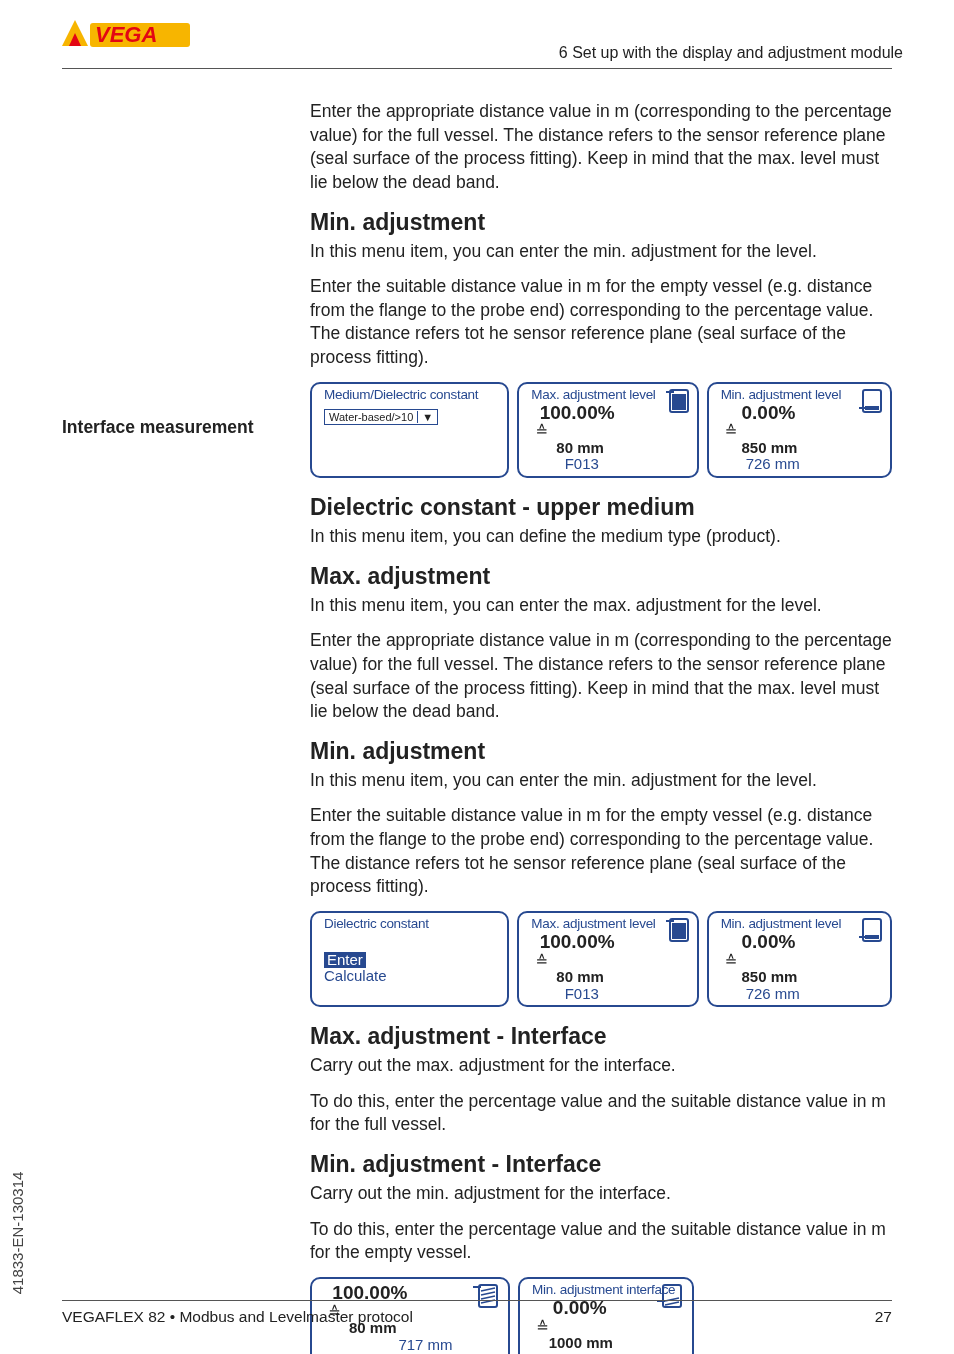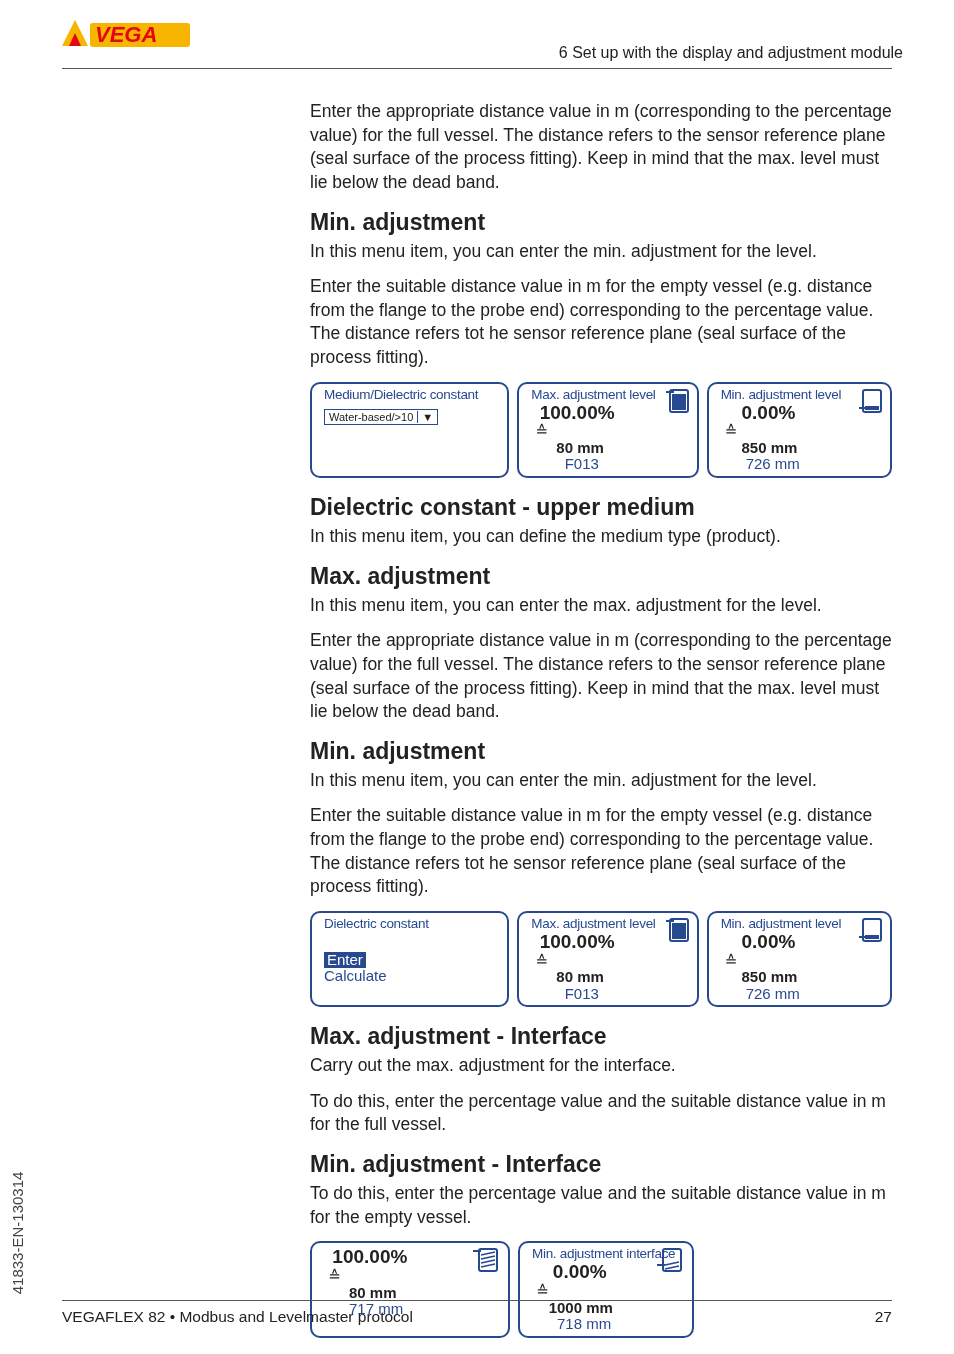--- a/index.html
+++ b/index.html
@@ -238,57 +238,59 @@
         <div class="line">     <b>850 mm</b></div>
         <div class="line" style="color:#274990;">      <span>726 mm</span></div>
       </div>
     </div>
 
     <h4>Max. adjustment - Interface</h4>
     <p>Carry out the max. adjustment for the interface.</p>
     <p>To do this, enter the percentage value and the suitable distance value in m for the full vessel.</p>
 
     <h4>Min. adjustment - Interface</h4>
+    <p>Carry out the min. adjustment for the interface.</p>
     <p>To do this, enter the percentage value and the suitable distance value in m for the empty vessel.</p>
 
     <div class="screenshots">
       <div class="lcd" style="width:200px;">
         <svg class="tank-interface" width="30" height="30">
           <rect x="6" y="4" width="18" height="22" rx="2" fill="none" stroke="#274990" stroke-width="2"></rect>
           <g stroke="#274990" stroke-width="1.5" fill="none">
             <line x1="8" y1="10" x2="22" y2="7"></line>
               <line x1="8" y1="14" x2="22" y2="11"></line>
             <line x1="8" y1="18" x2="22" y2="15"></line>
               <line x1="8" y1="22" x2="22" y2="19"></line>
           </g>
           <line x1="0" y1="6" x2="8" y2="6" stroke="#274990" stroke-width="2"></line>
         </svg>
         <div class="line">  <span class="big">100.00%</span></div>
         <div class="line"> ≙</div>
         <div class="line">      <b>80 mm</b></div>
-        <div class="line" style="color:#274990;">      <span>717 mm</span></div>
+        <div class="line" style="color:#274990;text-align:center;">      <span>717 mm</span></div>
       </div>
       <div class="lcd" style="width:176px;">
         <div class="lcd-title">Min. adjustment interface</div>
         <svg class="tank-interface" width="30" height="30">
           <rect x="6" y="4" width="18" height="22" rx="2" fill="none" stroke="#274990" stroke-width="2"></rect>
           <g stroke="#274990" stroke-width="1.5" fill="none">
             <line x1="8" y1="20" x2="22" y2="17"></line>
               <line x1="8" y1="24" x2="22" y2="21"></line>
           </g>
           <line x1="0" y1="20" x2="8" y2="20" stroke="#274990" stroke-width="2"></line>
         </svg>
         <div class="line">     <span class="big">0.00%</span></div>
         <div class="line"> ≙</div>
         <div class="line">    <b>1000 mm</b></div>
         <div class="line" style="color:#274990;">      <span>718 mm</span></div>
       </div>
     </div>
   </div>
 
+  <div class="left-label" style="top:416px;">Interface measurement</div>
 
   <div class="side-vert">41833-EN-130314</div>
 
   <div class="footer">
     <span>VEGAFLEX 82 • Modbus and Levelmaster protocol</span>
     <span>27</span>
   </div>
 </div>
 
 </body></html>

